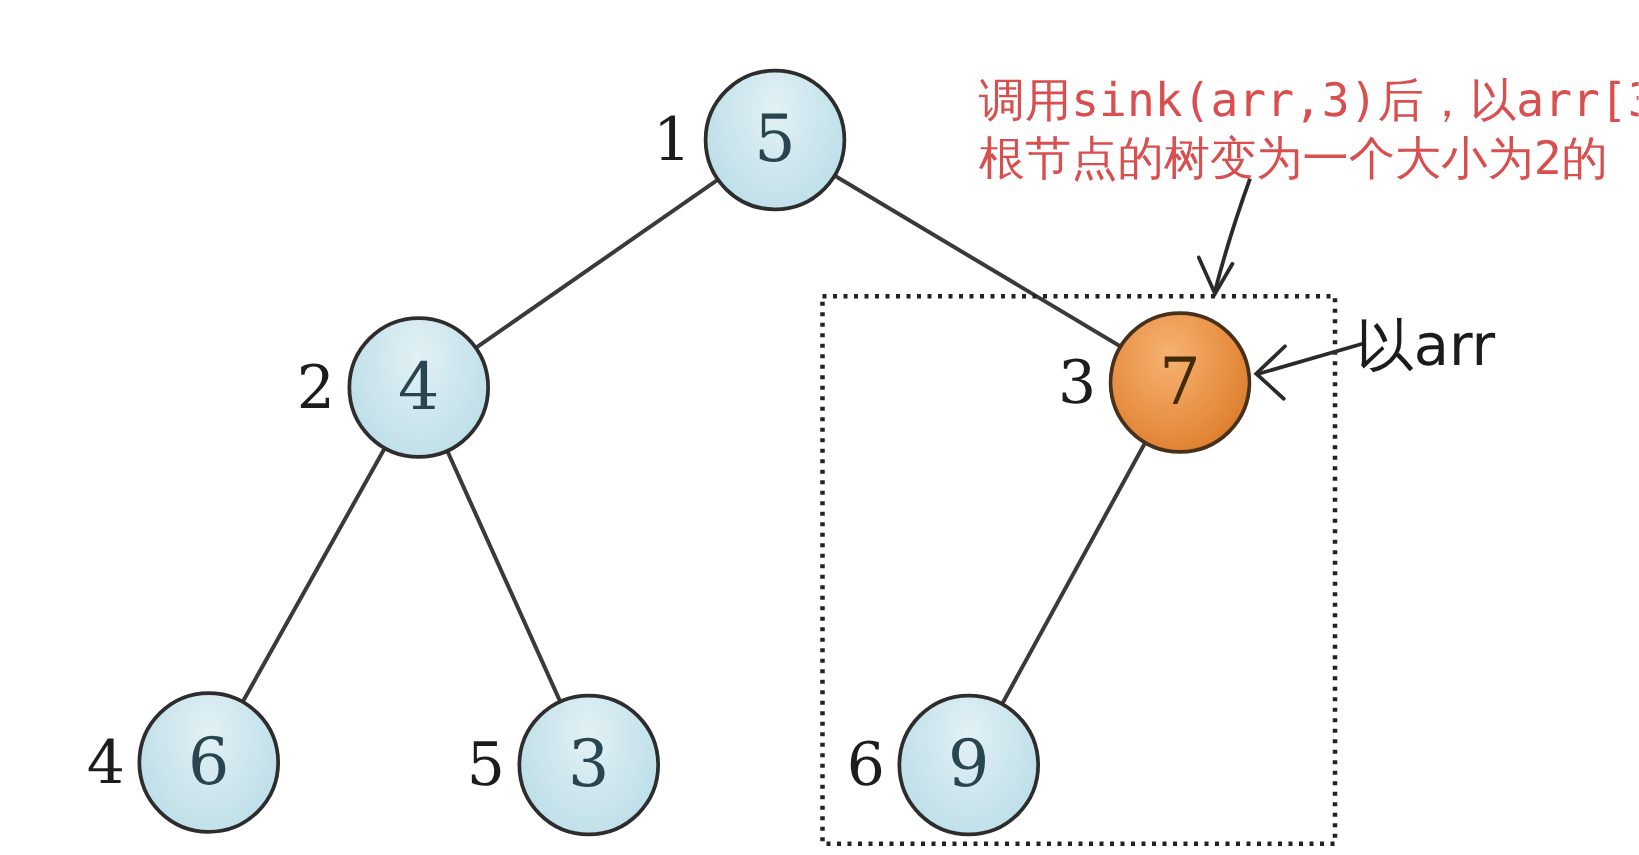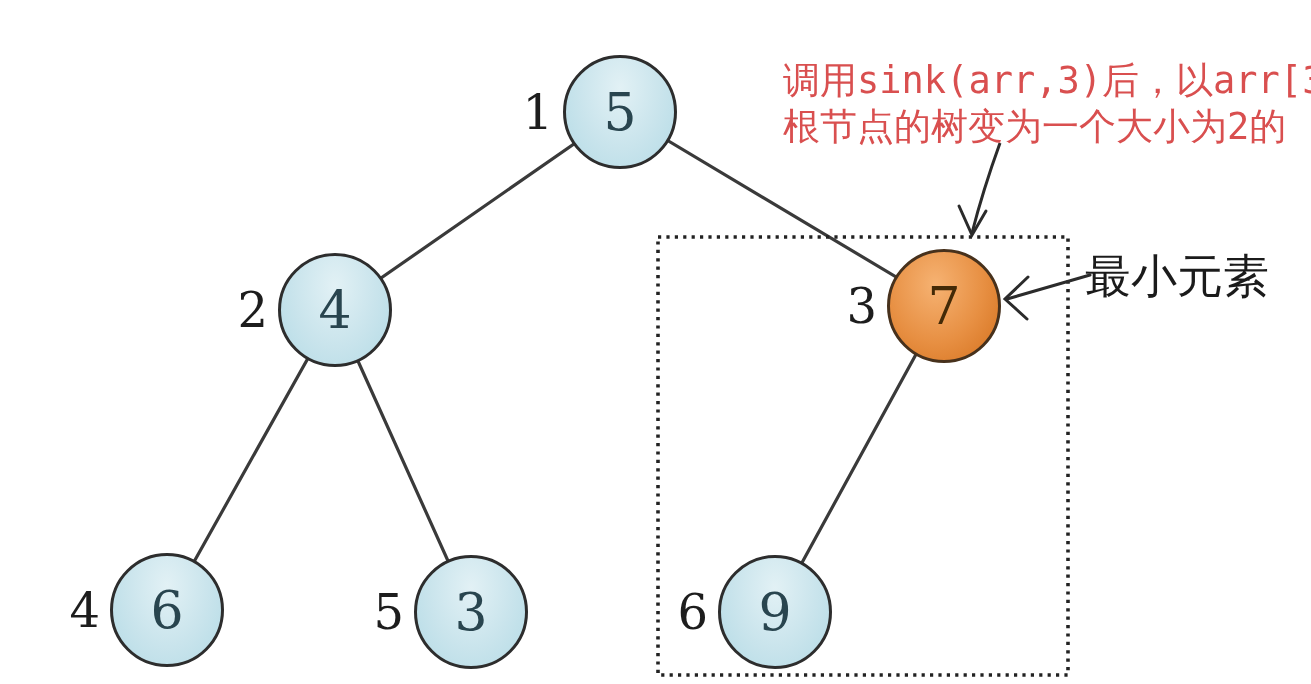--- a/index.html
+++ b/index.html
@@ -129,15 +129,15 @@
     <div class="circle blue">
       <span>9</span>
     </div>
   </div>
 
   <div class="note-red">
     <div>调用sink(arr,3)后，以arr[3]</div>
     <div>根节点的树变为一个大小为2的</div>
   </div>
 
-  <div class="min-label">最小元素</div>
+  <div class="min-label">以arr</div>
 
 </div>
 
 </body></html>

